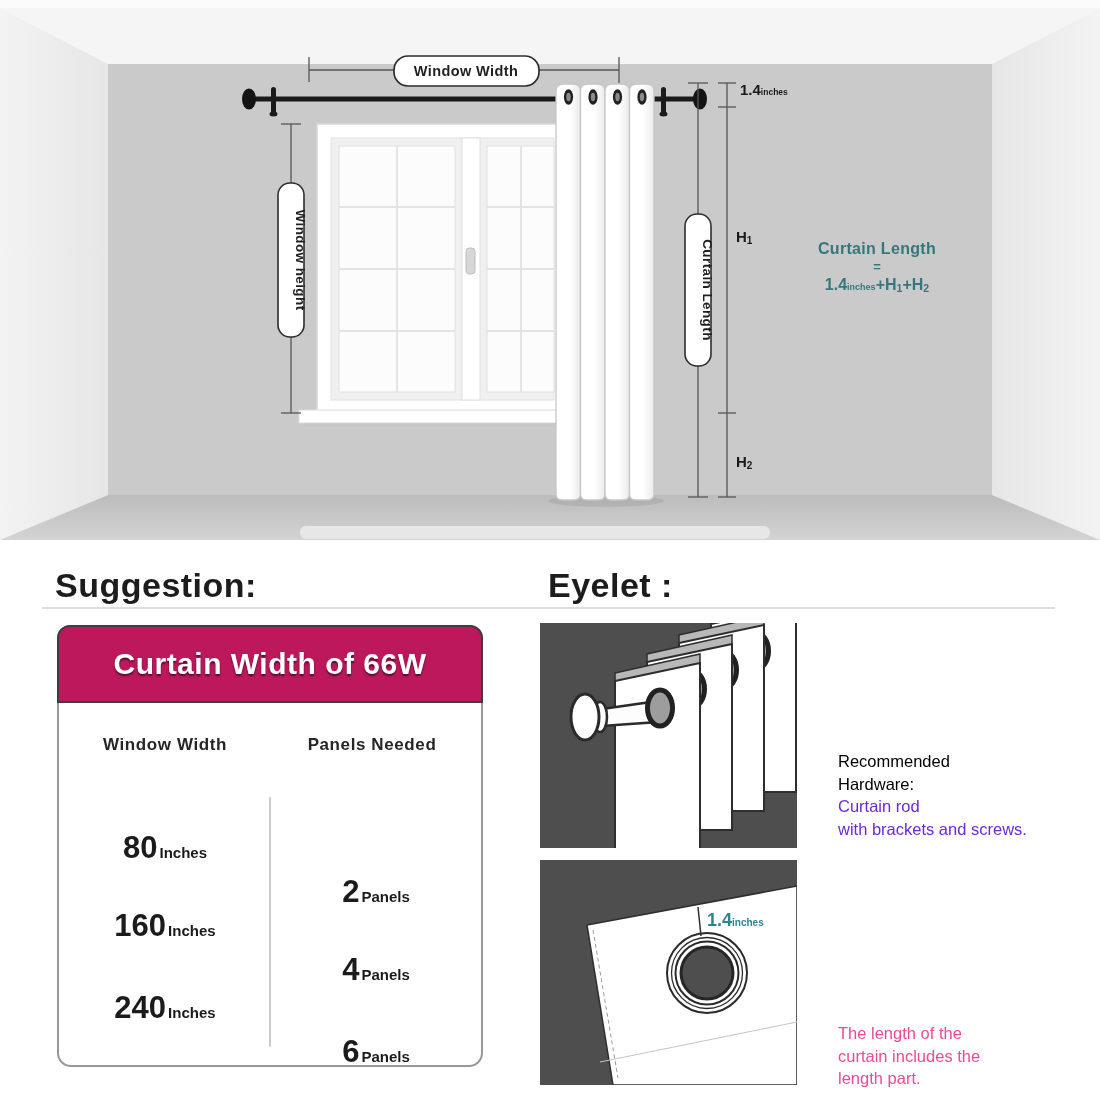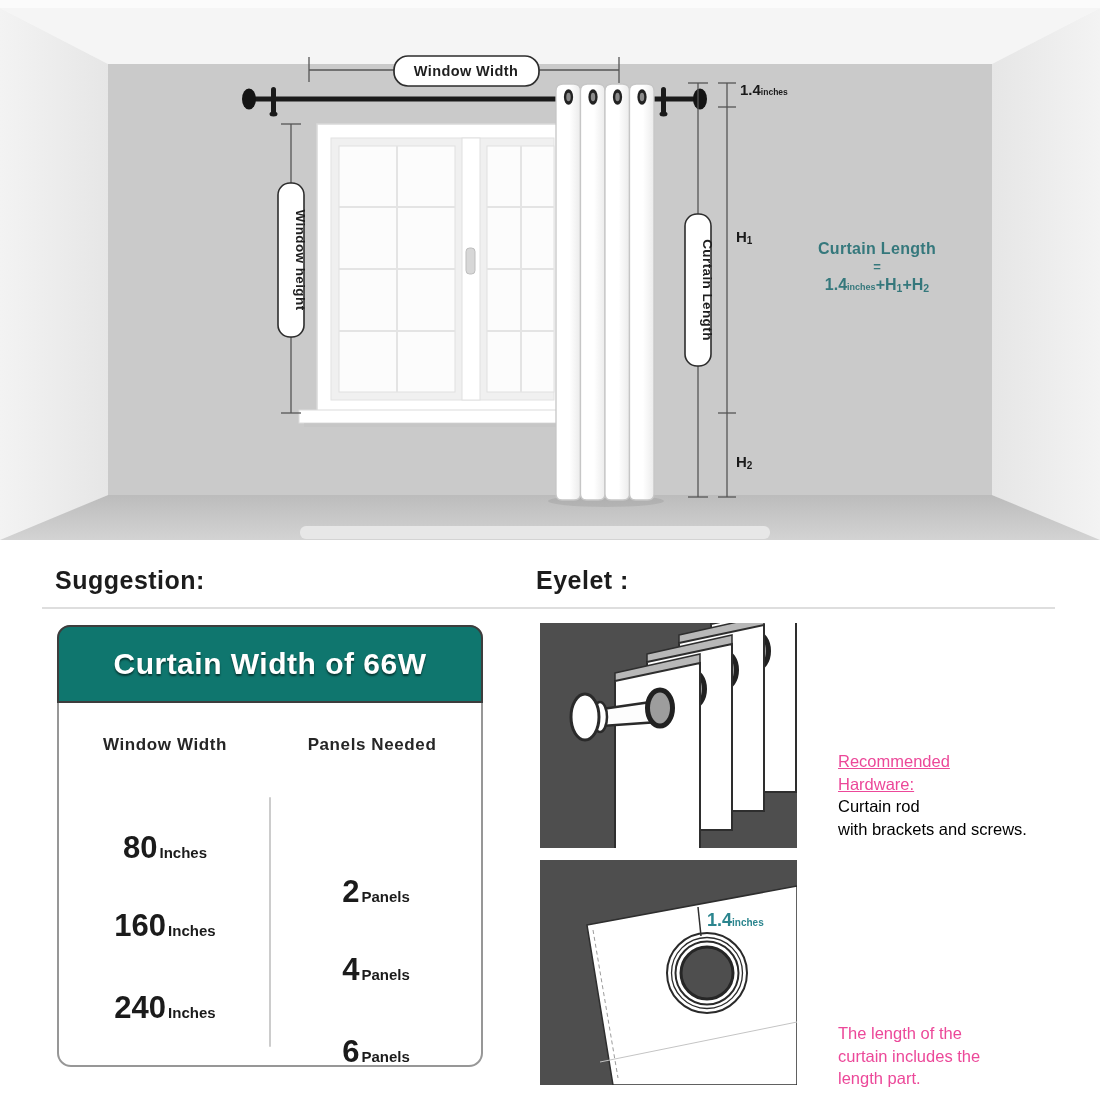--- a/index.html
+++ b/index.html
@@ -1,26 +1,26 @@
 <!DOCTYPE html>
 <html><head>
 <meta charset="utf-8">
 <style>
   html,body{margin:0;padding:0;background:#ffffff;}
   .page{position:relative;width:1100px;height:1100px;background:#fff;overflow:hidden;
         font-family:"Liberation Sans",sans-serif;color:#1e1e1e;}
   svg text{font-family:"Liberation Sans",sans-serif;}
   .abs{position:absolute;}
   
-  .sec-head{position:absolute;font-size:25px;font-weight:bold;color:#1c1c1c;letter-spacing:.5px;}
+  .sec-head{position:absolute;font-size:34px;font-weight:bold;color:#1c1c1c;letter-spacing:.5px;}
   .rule{position:absolute;left:42px;top:607px;width:1013px;height:2px;background:#dedede;}
   
   .card{position:absolute;left:57px;top:625px;width:426px;height:442px;background:#fff;
         border:2px solid #979797;border-radius:14px;box-sizing:border-box;}
-  .card-header{position:absolute;left:-2px;top:-2px;width:426px;height:78px;background:#0f766e;
+  .card-header{position:absolute;left:-2px;top:-2px;width:426px;height:78px;background:#be185d;
         border:2px solid #3d3d3d;border-radius:13px 13px 0 0;box-sizing:border-box;
         display:flex;align-items:center;justify-content:center;}
   .card-title{font-size:30px;font-weight:bold;color:#ffffff;letter-spacing:.5px;
         text-shadow:0 2px 2px rgba(0,0,0,.55);}
   .col-head{position:absolute;top:108px;height:26px;font-size:17px;font-weight:bold;color:#262626;
         text-align:center;letter-spacing:.6px;}
   .col-head.left{left:0;width:212px;}
   .col-head.right{left:208px;width:210px;}
   .v-divider{position:absolute;left:210px;top:170px;width:2px;height:250px;background:#cccccc;border-radius:2px;}
   .t-row{position:absolute;left:0;width:422px;height:50px;}
@@ -28,22 +28,22 @@
   .cell{position:absolute;top:0;height:50px;line-height:50px;text-align:center;white-space:nowrap;}
   .cell.left{left:0;width:212px;} .cell.right{left:212px;width:210px;margin-top:44px;}
   .num{font-size:31px;font-weight:bold;color:#1b1b1b;}
   .unit{font-size:15px;font-weight:bold;color:#1b1b1b;margin-left:2px;}
   
   .eyelet-box{position:absolute;left:540px;width:257px;height:225px;}
   .box1{top:623px;} .box2{top:860px;}
   .note{position:absolute;left:838px;width:250px;font-size:16.5px;line-height:22.5px;}
   .note-hw{top:750px;}
   .note-len{top:1022px;color:#ec4899;}
-  .teal-line{color:#ec4899;text-decoration:underline;}
-  .dark-line{color:#000000;}
+  .teal-line{color:#000000;}
+  .dark-line{color:#6d28d9;}
 </style>
 </head>
 <body>
 
 <div class="page">
 
   <svg class="abs" style="left:0;top:0" width="1100" height="556" viewBox="0 0 1100 556">
     <defs>
       <linearGradient id="sideWall" x1="0" y1="0" x2="1" y2="0">
         <stop offset="0" stop-color="#f3f3f3"></stop>
@@ -179,21 +179,21 @@
     <g fill="#35787c" font-weight="bold">
       <text x="877" y="254" text-anchor="middle" font-size="16" letter-spacing="0.3">Curtain Length</text>
       <text x="877" y="271" text-anchor="middle" font-size="13">=</text>
       <text x="877" y="290" text-anchor="middle">
         <tspan font-size="16">1.4</tspan><tspan font-size="9">inches</tspan><tspan font-size="16">+H</tspan><tspan font-size="10.5" dy="2">1</tspan><tspan font-size="16" dy="-2">+H</tspan><tspan font-size="10.5" dy="2">2</tspan>
       </text>
     </g>
   </svg>
 
   <div class="sec-head" style="left:55px;top:566px;">Suggestion:</div>
-  <div class="sec-head" style="left:536px;top:566px;">Eyelet :</div>
+  <div class="sec-head" style="left:548px;top:566px;">Eyelet :</div>
   <div class="rule"></div>
 
   <div class="card">
     <div class="card-header">
       <span class="card-title">Curtain Width of 66W</span>
     </div>
     <div class="col-head left">Window Width</div>
     <div class="col-head right">Panels Needed</div>
     <div class="v-divider"></div>
 

